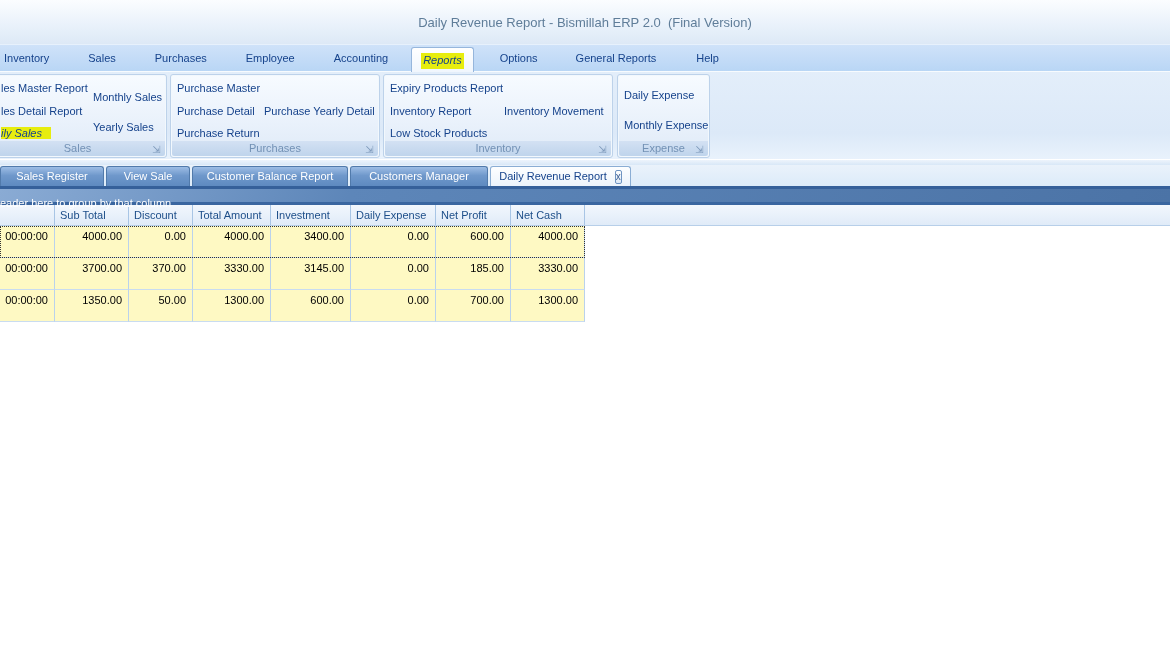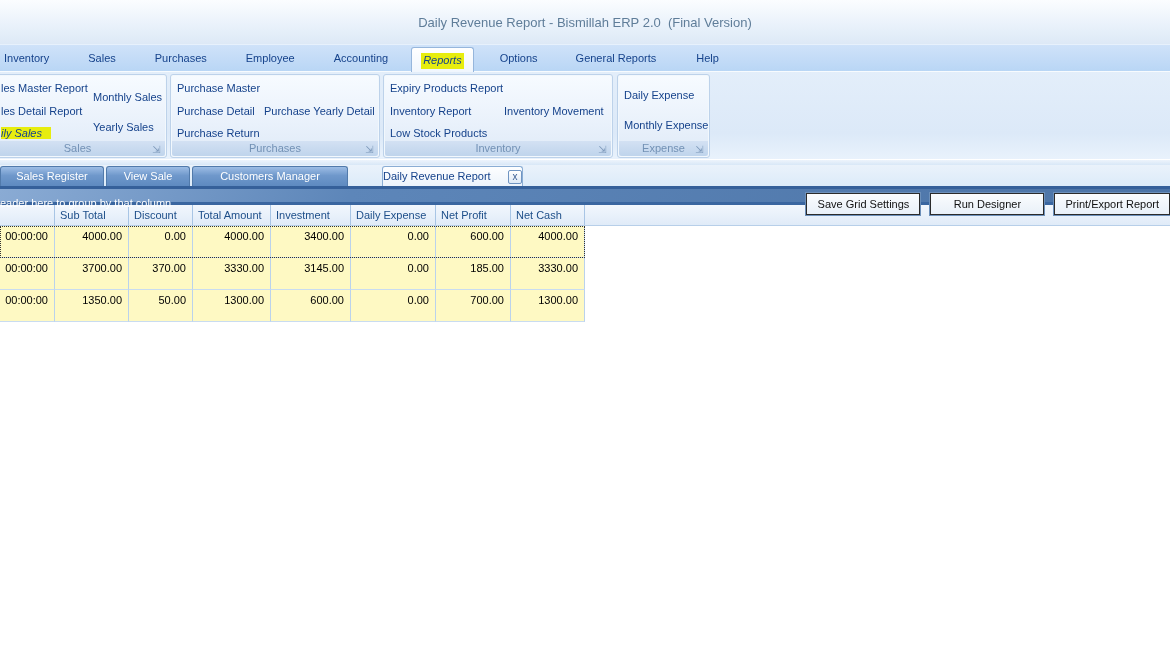--- a/index.html
+++ b/index.html
@@ -54,21 +54,21 @@
   .dtab { height:20px; line-height:19px; color:#fff; text-align:center;
     background:linear-gradient(#9dbde5,#6f98cb 45%,#5e8ac0);
     border:1px solid #517aab; border-bottom:none; border-radius:3px 3px 0 0;
     margin-right:2px; padding:0 14px; white-space:nowrap; cursor:pointer; }
   .dtab:nth-child(1){ width:104px; padding:0; }
   .dtab:nth-child(2){ width:84px; padding:0; }
   .dtab:nth-child(3){ width:156px; padding:0; }
   .dtab:nth-child(4){ width:138px; padding:0; }
   .dtab.active { background:linear-gradient(#fdfeff,#ecf3fb);
     border:1px solid #8aadd4; border-bottom:none; color:#15428b;
-    display:flex; align-items:center; justify-content:space-between; gap:8px; width:141px;margin-left:32px; }
+    display:flex; align-items:center; justify-content:center; gap:8px; width:141px; }
   .tab-close { width:14px; height:14px; line-height:12px; text-align:center;
     border:1px solid #6f94c2; border-radius:2px; background:linear-gradient(#ffffff,#dce8f6);
     color:#3c5f94; font-size:10px; cursor:pointer; }
 
   
   .groupband { position:relative; height:19px;
     border-top:3px solid #35609a; border-bottom:3px solid #3a66a0;
     background:linear-gradient(115deg,#8aabd4 0%,#5d86b9 30%,#4b73a6 100%); }
   .groupband .hint { position:absolute; left:0; top:8px; color:#fff; }
   .band-buttons { position:absolute; right:0; top:4px; display:flex; gap:10px; }
@@ -156,34 +156,30 @@
       <div class="launcher">⇲</div>
     </div>
 
   </div>
 
   <div class="strip"></div>
 
   <div class="tabbar">
     <div class="dtab">Sales Register</div>
     <div class="dtab">View Sale</div>
+    <div class="dtab">Customer Balance Report</div>
     <div class="dtab">Customers Manager</div>
     <div class="dtab active">
       <span>Daily Revenue Report</span>
       <span class="tab-close">x</span>
     </div>
   </div>
 
   <div class="groupband">
     <div class="hint">eader here to group by that column</div>
-    <div class="band-buttons">
-      <button class="band-btn">Save Grid Settings</button>
-      <button class="band-btn">Run Designer</button>
-      <button class="band-btn">Print/Export Report</button>
-    </div>
   </div>
 
   <div class="grid-header">
     <div class="hcells">
       <div class="hcell"></div>
       <div class="hcell">Sub Total</div>
       <div class="hcell">Discount</div>
       <div class="hcell">Total Amount</div>
       <div class="hcell">Investment</div>
       <div class="hcell">Daily Expense</div>

